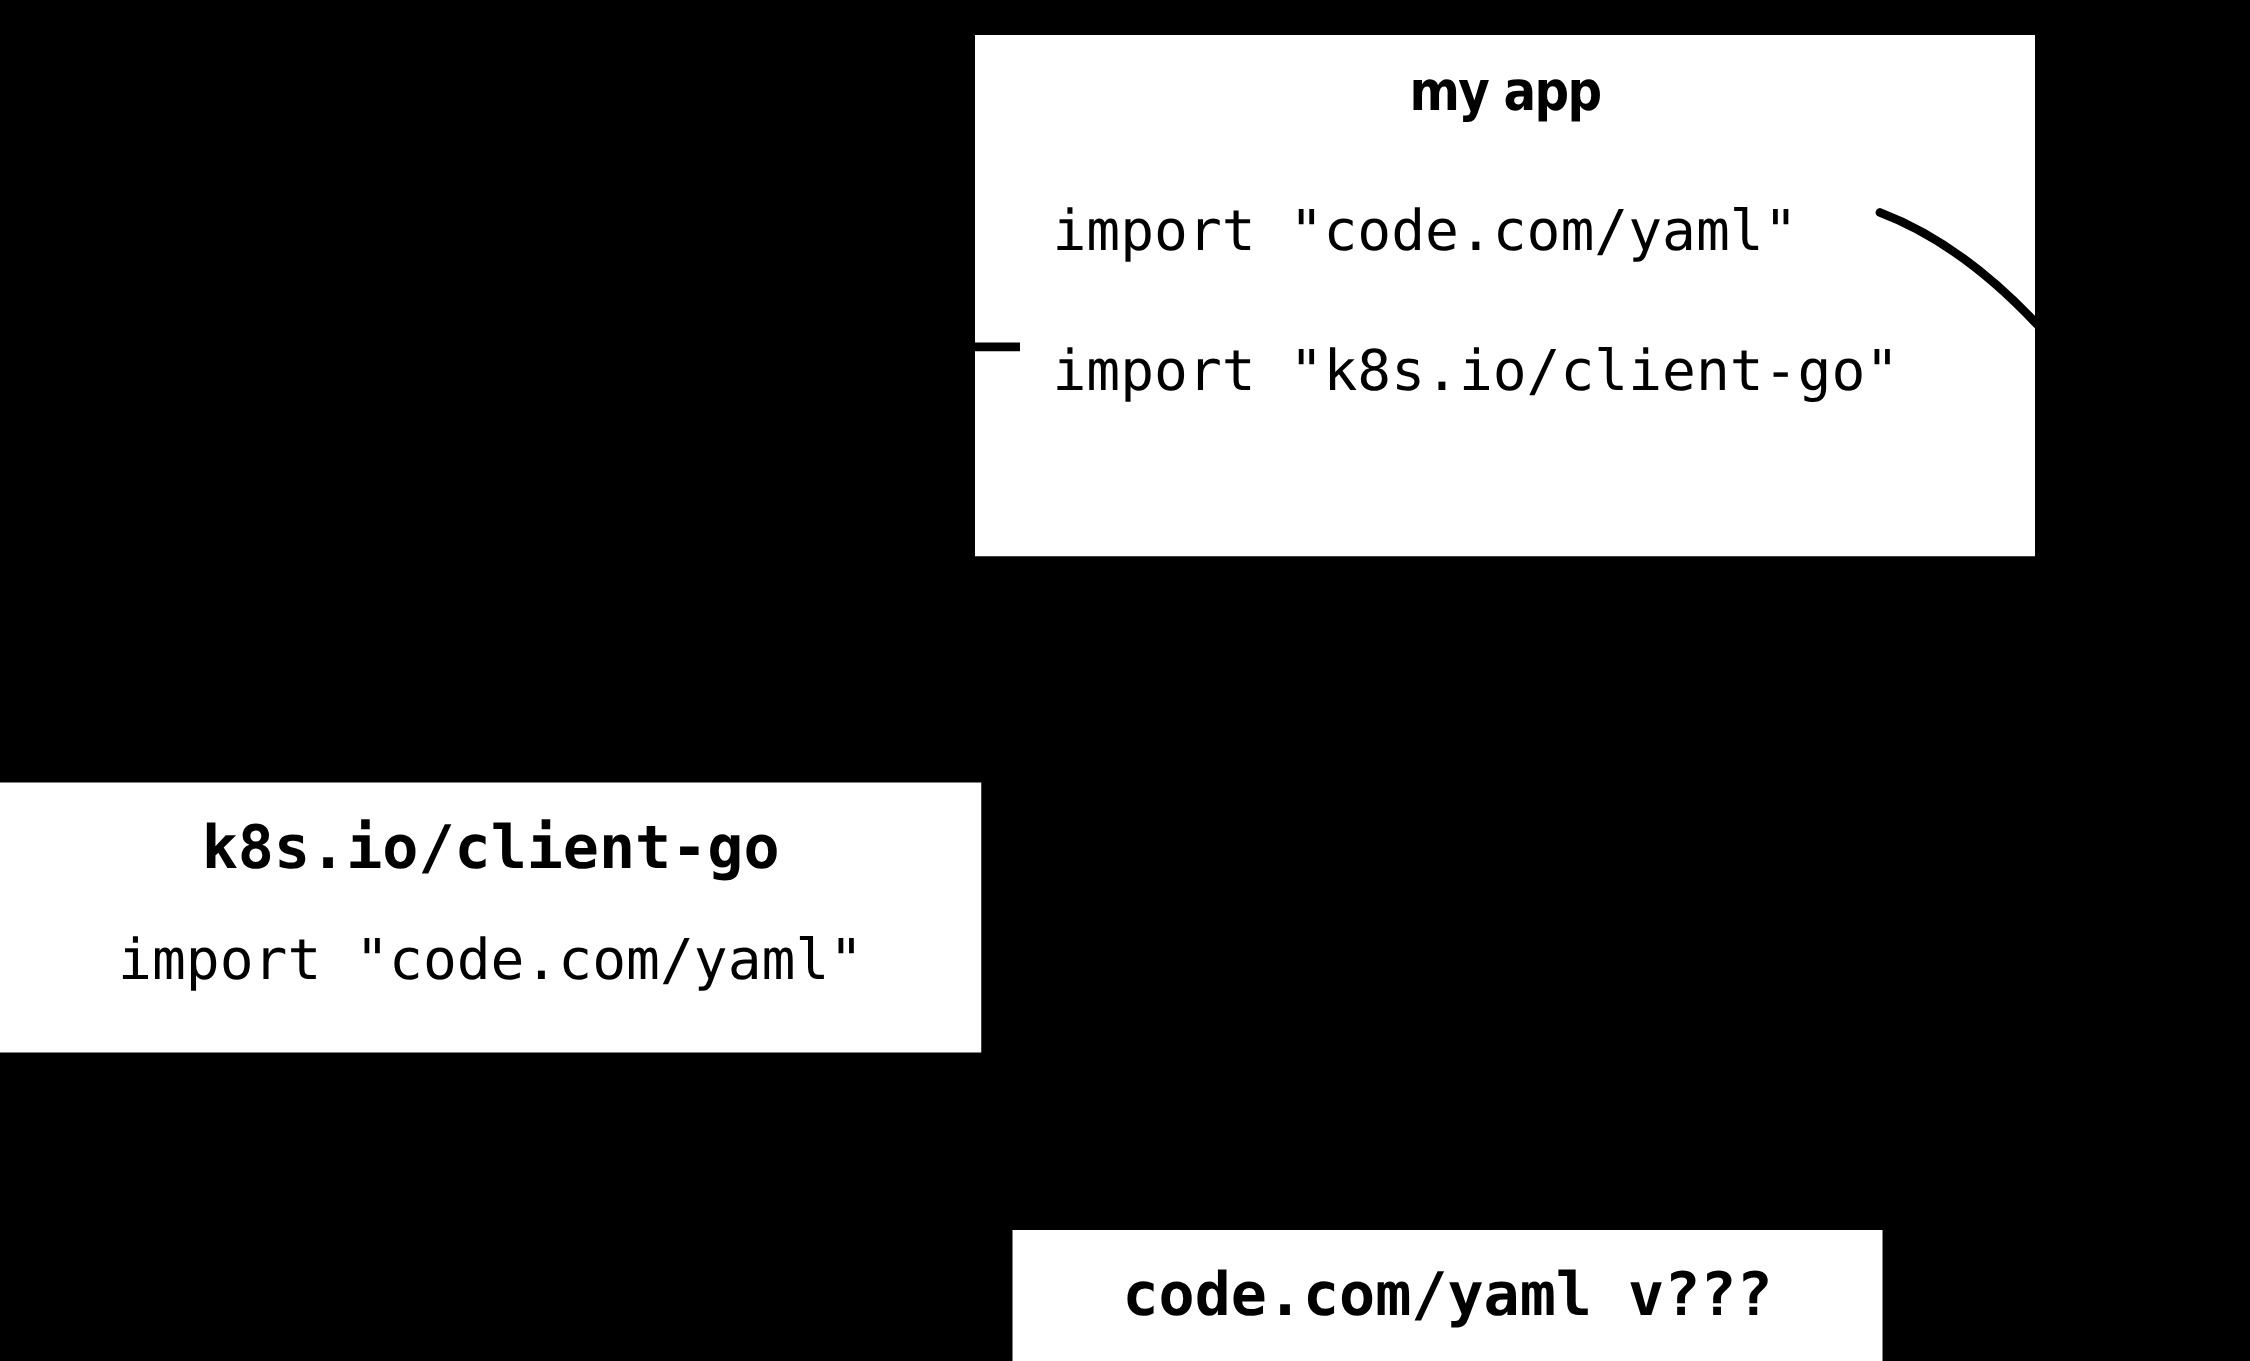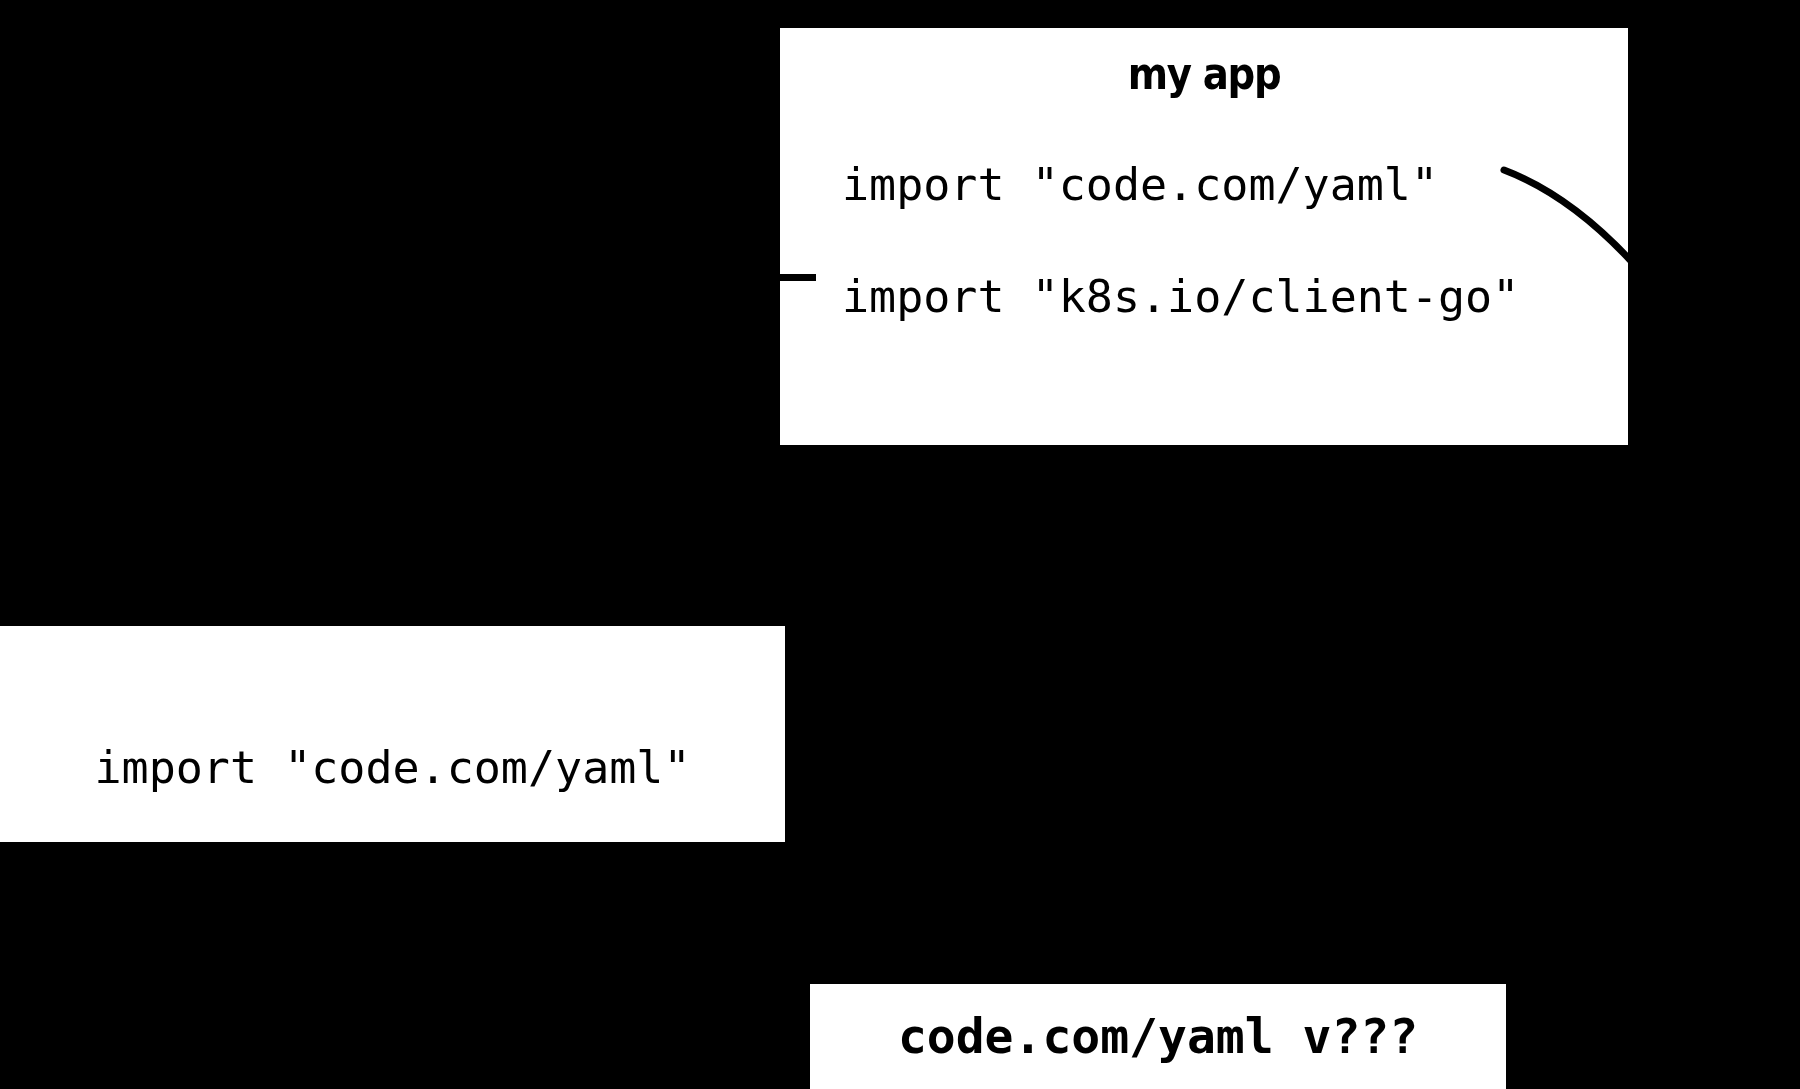--- a/index.html
+++ b/index.html
@@ -143,20 +143,21 @@
     <div id="myapp-import-2">import "k8s.io/client-go"</div>
   </div>
 
   <div id="connector-left"></div>
 
   <svg id="connector-curve" viewBox="0 0 150 130" width="150" height="130" xmlns="http://www.w3.org/2000/svg">
     <path d="M 14 20 Q 80 45 142 112" stroke="#000000" stroke-width="7" fill="none" stroke-linecap="round"></path>
   </svg>
 
   <div class="box" id="box-k8s">
+    <div id="k8s-title">k8s.io/client-go</div>
     <div id="k8s-import">import "code.com/yaml"</div>
   </div>
 
   <div class="box" id="box-yaml">
     <div id="yaml-title">code.com/yaml v???</div>
   </div>
 
 </div>
 
 </body></html>

